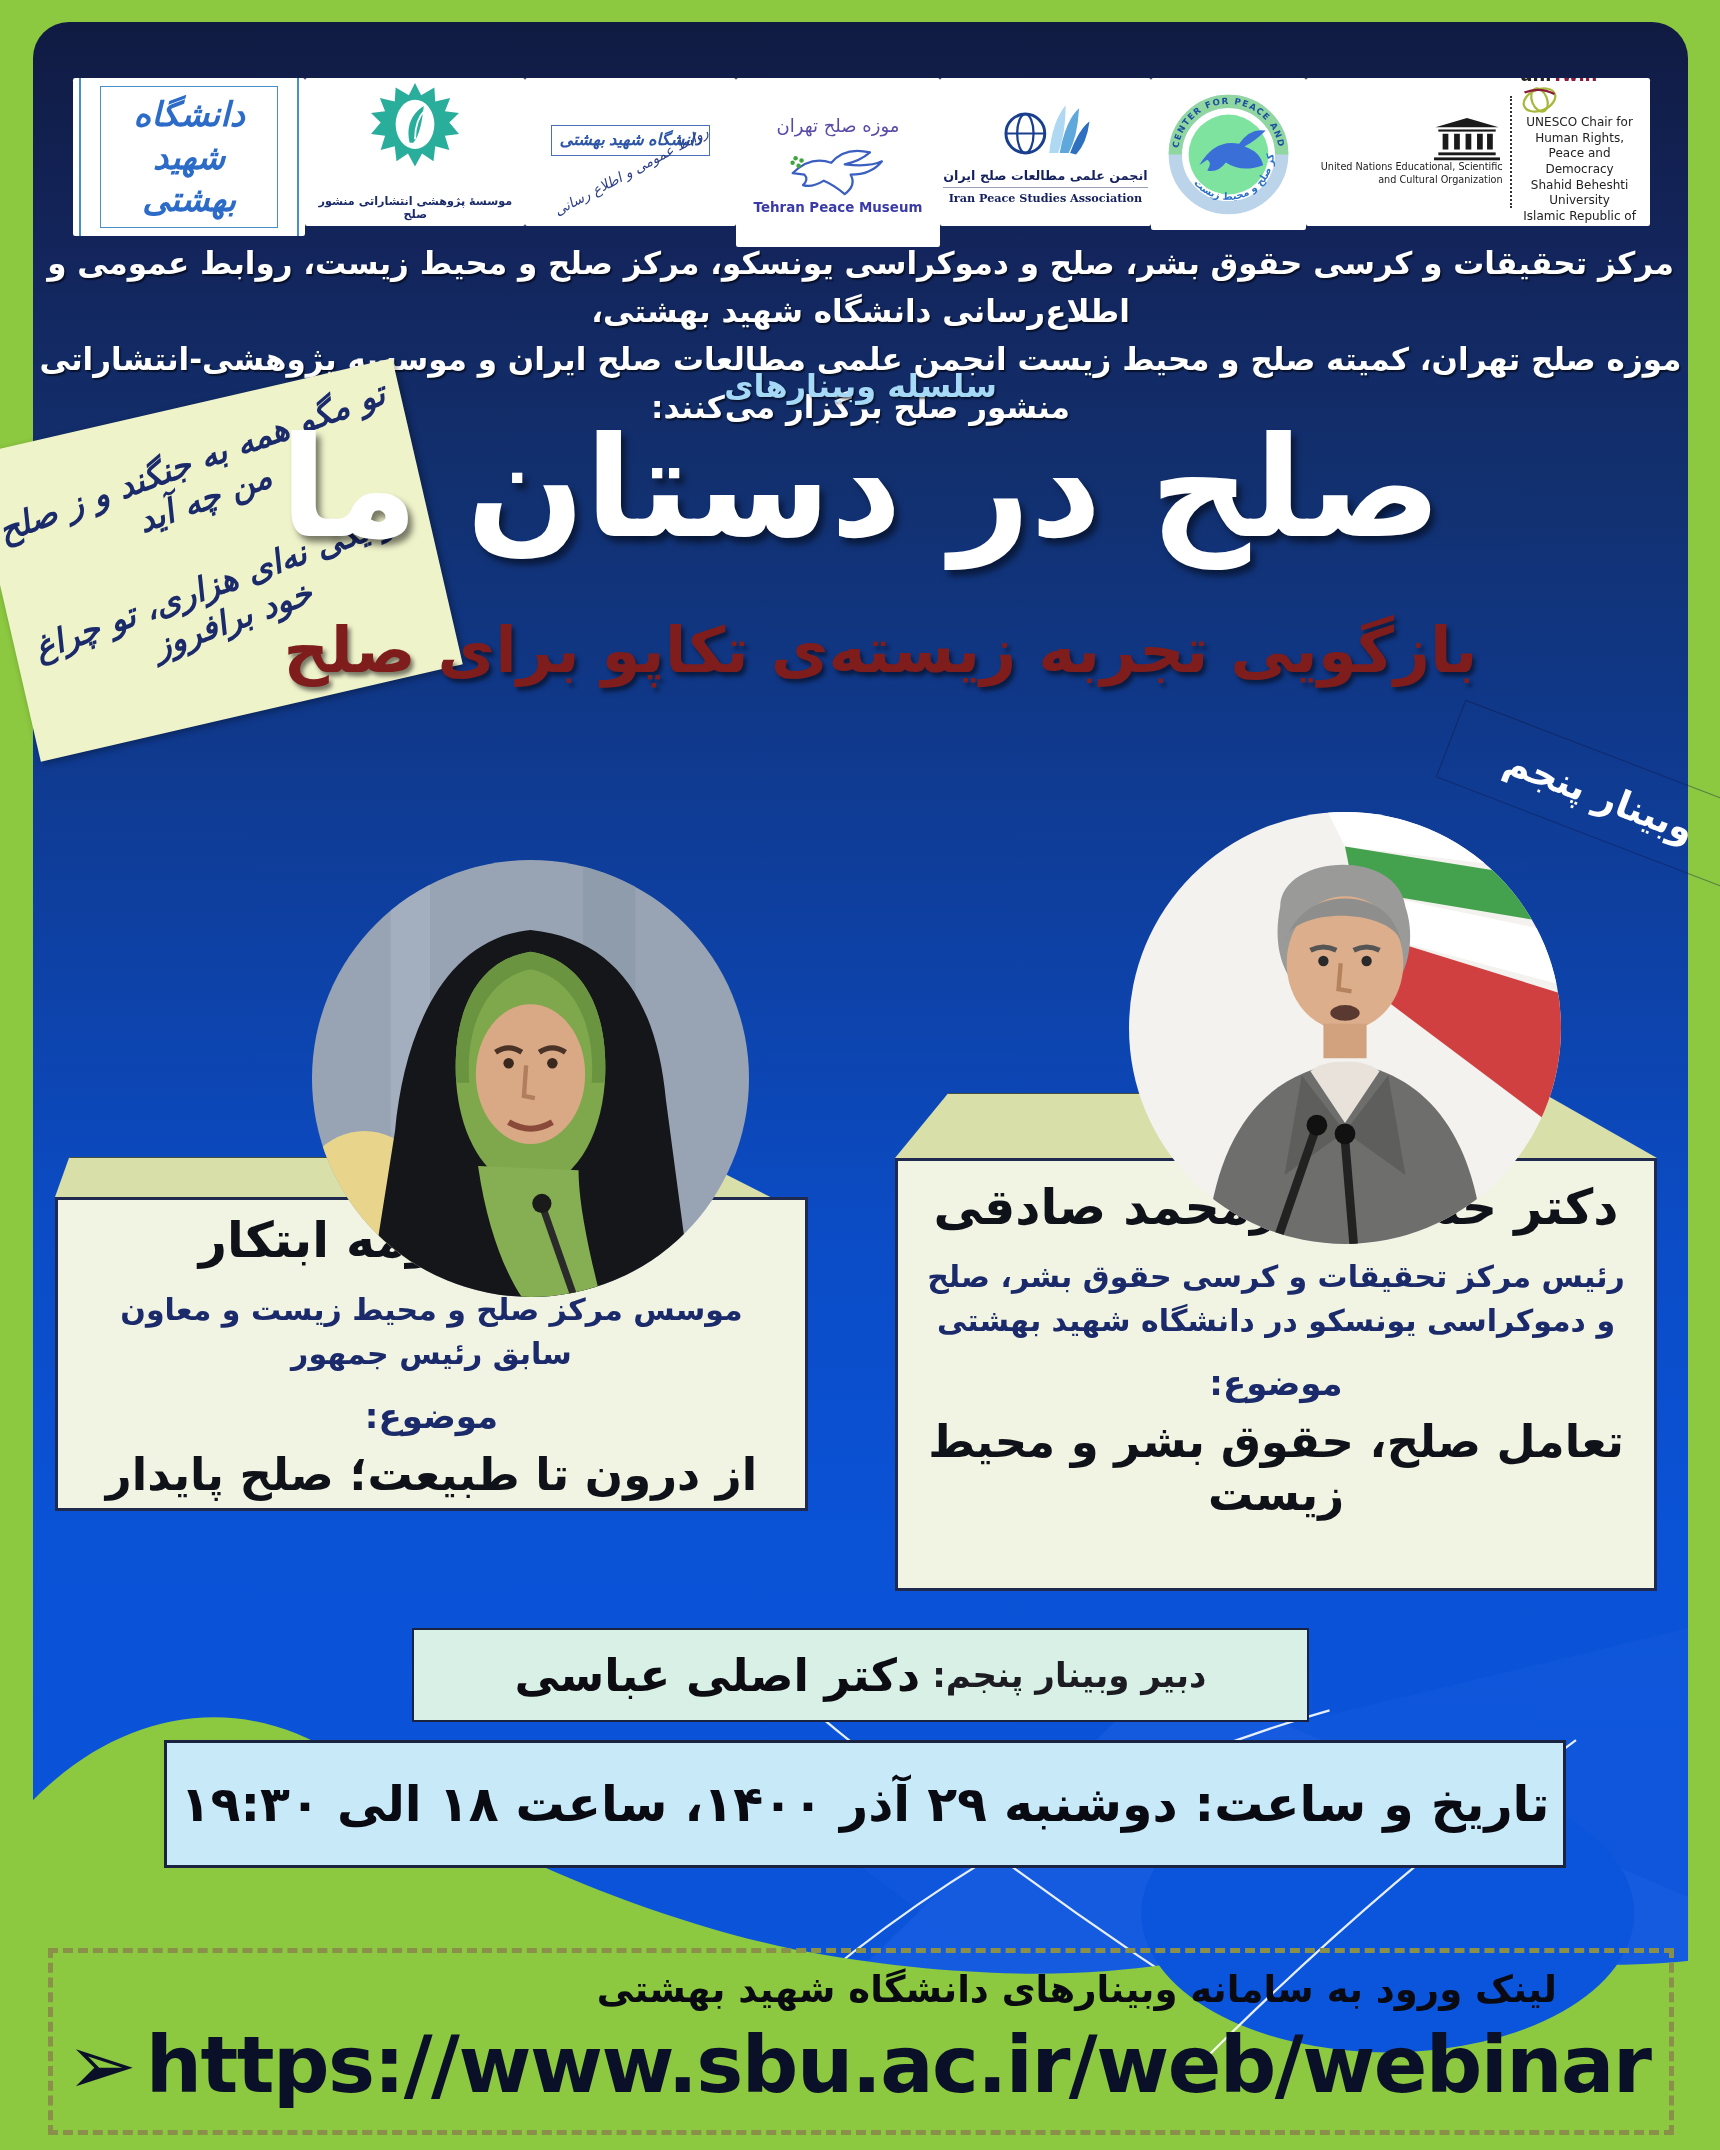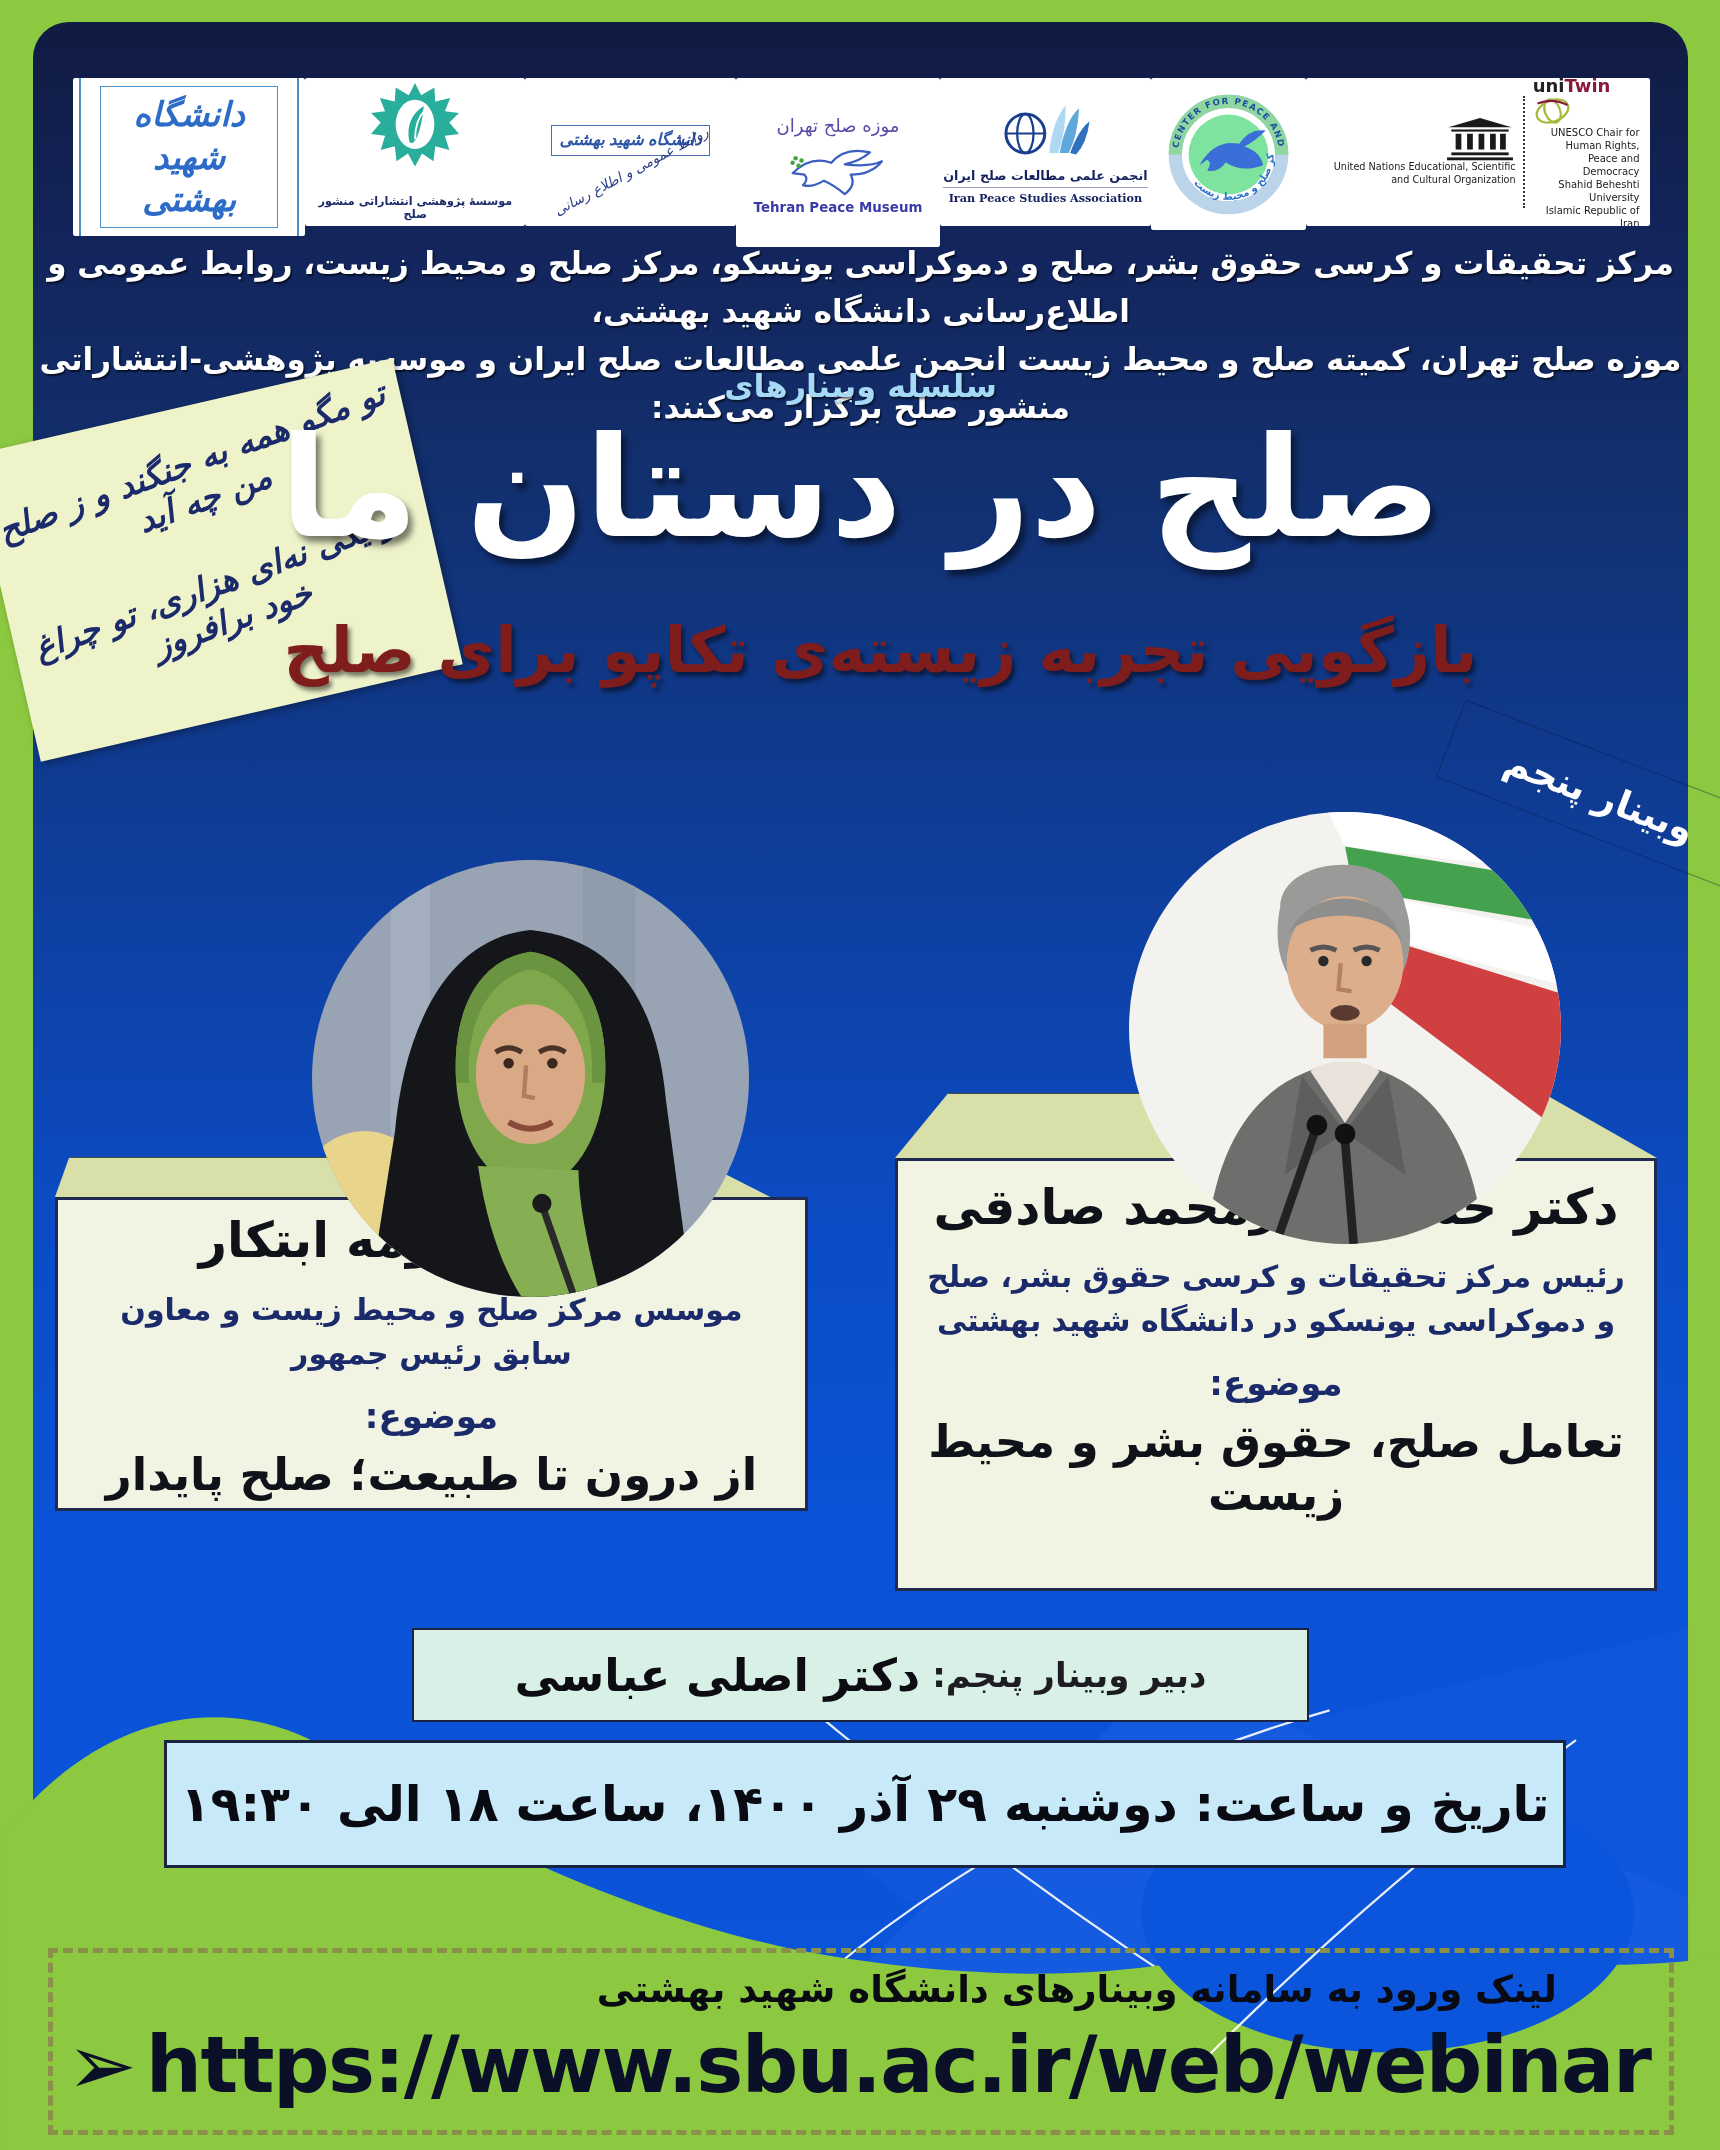--- a/index.html
+++ b/index.html
@@ -26,21 +26,21 @@
   .tpm-en{color:#3A3AA8;font-weight:bold;font-size:13.4px;}
   .ipsa-fa{color:#15205E;font-weight:bold;font-size:12.7px;direction:rtl;border-bottom:1.5px solid #9AA0B8;padding-bottom:3.7px;}
   .ipsa-en{color:#15205E;font-weight:bold;font-size:11.2px;margin-top:3px;font-family:"DejaVu Serif",serif;}
   .unesco-wrap{display:flex;flex-direction:row;align-items:center;gap:7.5px;padding:7.5px 10.5px;}
   .unesco-col{display:flex;flex-direction:column;align-items:flex-end;}
   .unesco-cap{font-size:9.7px;color:#222;text-align:right;line-height:1.25;}
   .dotline{width:0;border-left:2.2px dotted #333;height:112px;}
   .unitwin-col{display:flex;flex-direction:column;align-items:flex-start;}
   .unitwin-word{font-size:18px;font-weight:bold;color:#222;}
   .unitwin-word .tw{color:#8A1A3A;border-top:1.5px solid #8A1A3A;}
-  .chair{font-size:10px;color:#222;line-height:1.3;text-align:right;}
+  .chair{font-size:12px;color:#222;line-height:1.3;text-align:center;}
 
   
   .org{position:absolute;top:239px;left:37px;right:37px;text-align:center;color:#fff;font-weight:bold;
        font-size:31px;line-height:1.55;direction:rtl;z-index:2;text-shadow:1.5px 1.5px 1.5px rgba(0,0,0,.6);}
   .series{position:absolute;top:367px;left:0;right:0;text-align:center;color:#A5D9F5;font-weight:bold;
           font-size:32px;direction:rtl;z-index:2;text-shadow:1.5px 1.5px 2.2px rgba(0,0,0,.55);}
   .title{position:absolute;top:412px;left:0;right:0;text-align:center;color:#fff;font-weight:bold;
          font-size:139px;direction:rtl;z-index:2;text-shadow:4.5px 6px 6.7px rgba(0,0,0,.5);line-height:1.1;}
   .subtitle{position:absolute;top:614px;left:0;right:0;text-align:center;color:#7f1d1d;font-weight:bold;
             font-size:63px;direction:rtl;z-index:2;text-shadow:3px 3.7px 4.5px rgba(0,0,0,.5);margin-left:40px;}

